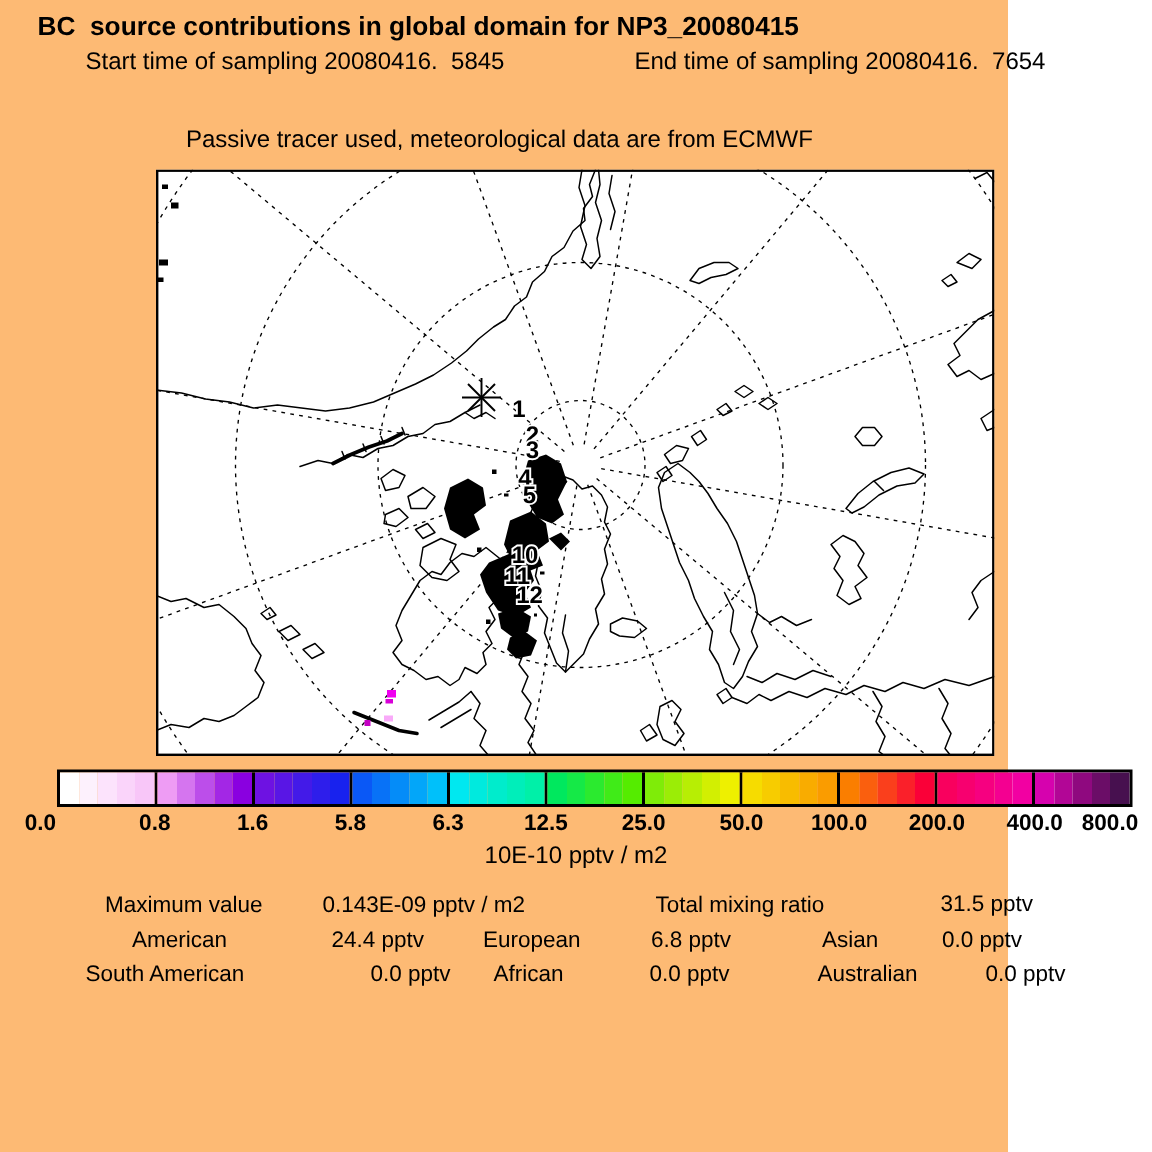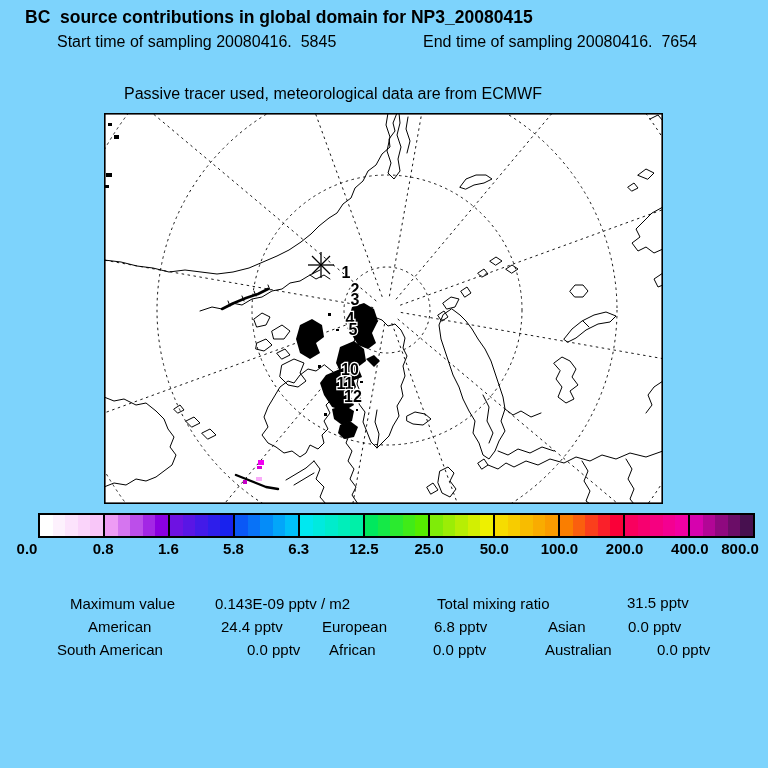--- a/index.html
+++ b/index.html
@@ -1,18 +1,18 @@
 <!DOCTYPE html>
 <html><head>
 <meta charset="utf-8">
 <style>
   html,body{margin:0;padding:0;background:#fff;}
   body{width:768px;height:768px;overflow:hidden;color:#000;
        font-family:"Liberation Sans","DejaVu Sans",sans-serif;}
-  .page{position:relative;width:768px;height:768px;background:#7dd3fc;}
+  .page{position:relative;width:672px;height:768px;background:#fdba74;}
   .hdr{position:absolute;white-space:pre;}
   .t1{left:25px;top:7px;font-size:17.5px;font-weight:bold;}
   .t2,.t3{left:0;top:0;width:768px;height:24px;}
   .t2 span,.t3 span{position:absolute;font-size:16px;white-space:pre;}
   .t2 span{top:33px;margin-left:27px;} .t3 span{top:59px;}
   .t4{left:124px;top:85px;font-size:16px;}
   #mapsvg{position:absolute;left:104px;top:113px;}
   .cb-wrap{position:absolute;left:38px;top:513px;width:717px;height:25px;
            border:2px solid #000;box-sizing:border-box;display:flex;}
   .cb-seg{flex:1;display:flex;border-right:2px solid #000;}
@@ -251,20 +251,21 @@
       <span class="cb-tick" style="left: 233.545px;">5.8</span>
       <span class="cb-tick" style="left: 298.727px;">6.3</span>
       <span class="cb-tick" style="left: 363.909px;">12.5</span>
       <span class="cb-tick" style="left: 429.091px;">25.0</span>
       <span class="cb-tick" style="left: 494.273px;">50.0</span>
       <span class="cb-tick" style="left: 559.455px;">100.0</span>
       <span class="cb-tick" style="left: 624.636px;">200.0</span>
       <span class="cb-tick" style="left: 689.818px;">400.0</span>
       <span class="cb-tick" style="left: 740px;">800.0</span>
     </div>
+  <div class="unit">10E-10 pptv / m2</div>
   <div>
       <span class="stat" style="left: 70px; top: 595px;">Maximum value</span>
       <span class="stat" style="left: 215px; top: 595px;">0.143E-09 pptv / m2</span>
       <span class="stat" style="left: 437px; top: 595px;">Total mixing ratio</span>
       <span class="stat" style="left: 627px; top: 594px;">31.5 pptv</span>
       <span class="stat" style="left: 88px; top: 618px;">American</span>
       <span class="stat" style="left: 221px; top: 618px;">24.4 pptv</span>
       <span class="stat" style="left: 322px; top: 618px;">European</span>
       <span class="stat" style="left: 434px; top: 618px;">6.8 pptv</span>
       <span class="stat" style="left: 548px; top: 618px;">Asian</span>

